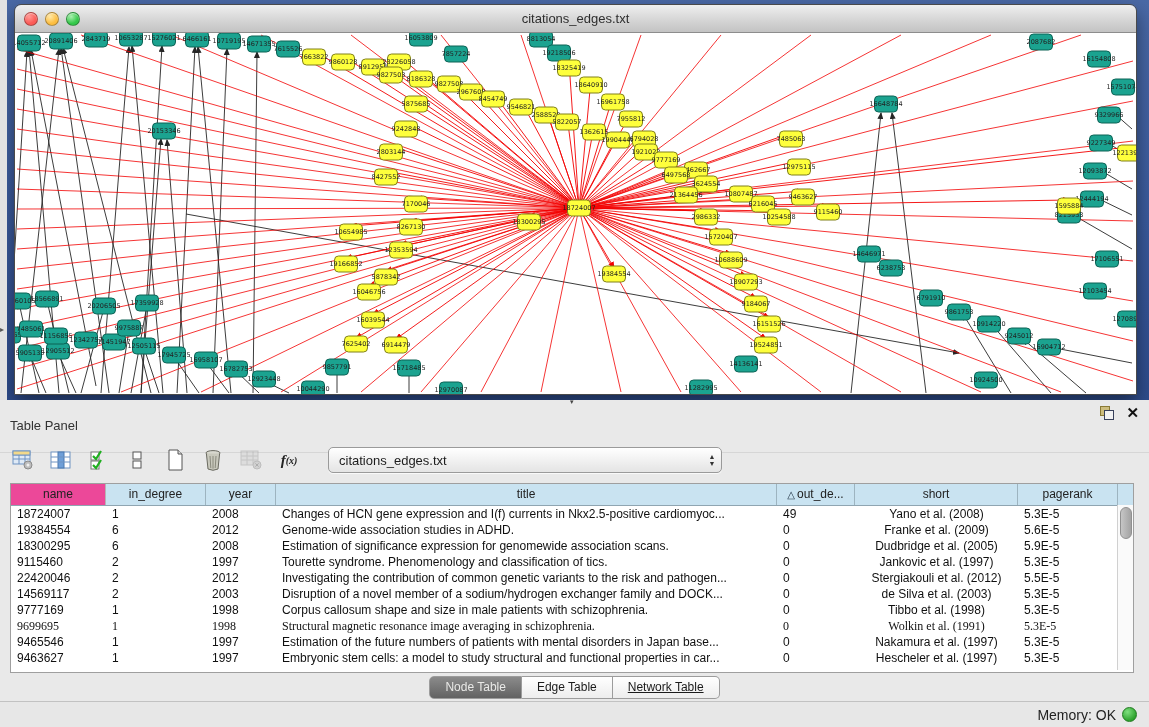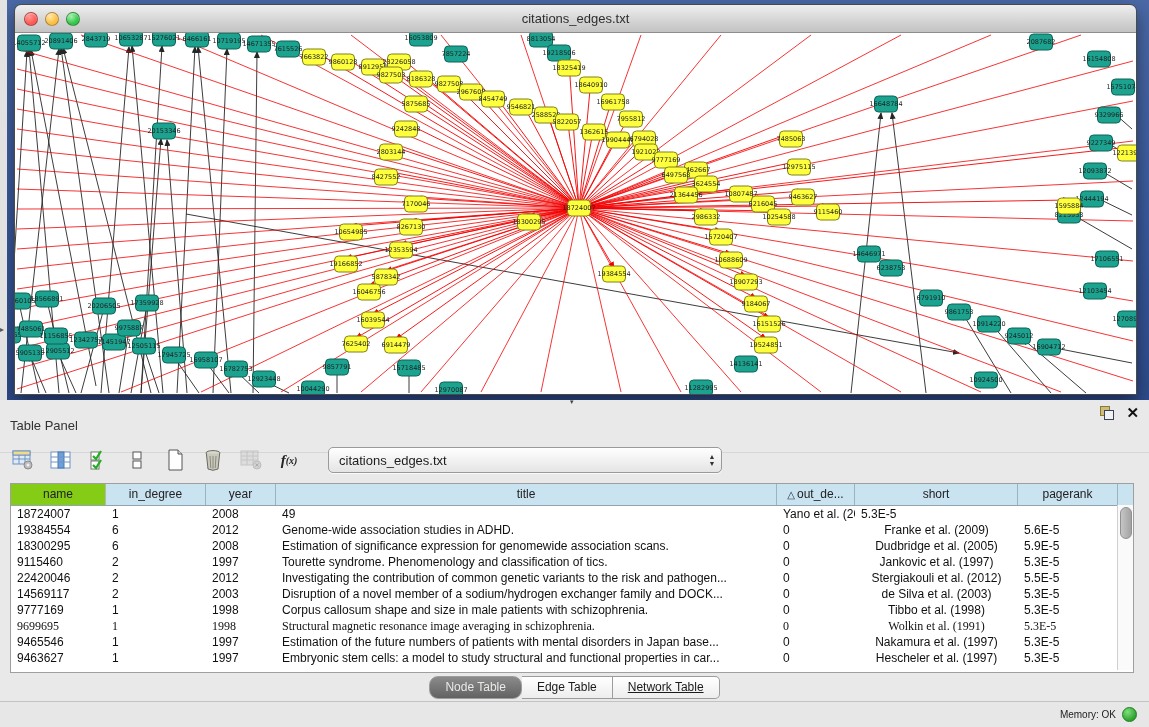--- a/index.html
+++ b/index.html
@@ -41,42 +41,42 @@
     background:linear-gradient(180deg,#ffffff,#e4e4e4);display:flex;align-items:center;
     font-size:13px;color:#1c1c1c;position:relative;box-shadow:0 1px 1px rgba(255,255,255,.8);}
   .combo .val{padding-left:10px;flex:1;}
   .combo .arrows{width:18px;text-align:center;font-size:7px;line-height:7px;color:#333;}
   
   .table-box{position:absolute;left:10px;top:83px;width:1122px;height:188px;background:#fff;
     border:1px solid #9f9f9f;}
   .thead{display:grid;height:21px;background:#c9e3f1;border-bottom:1px solid #8fa5b1;}
   .thead .hc{font-size:12px;color:#222;text-align:center;line-height:21px;
     border-right:1px solid #9db4c0;overflow:hidden;white-space:nowrap;}
-  .thead .hc.gray{background:#84cc16;border-right:1px solid #b5b5b5;}
+  .thead .hc.gray{background:#ec4899;border-right:1px solid #b5b5b5;}
   .sort-tri{font-size:10px;margin-right:2px;color:#234;}
   .tbody .tr{display:grid;height:16px;}
   .tbody .td{font-size:12px;color:#101010;line-height:16px;padding:0 6px;
     overflow:hidden;white-space:nowrap;}
   .tbody .td.center{text-align:center;}
   .vscroll{position:absolute;right:0;top:21px;width:15px;height:165px;background:#fafafa;
     border-left:1px solid #d0d0d0;}
   .vthumb{position:absolute;left:2px;top:2px;width:10px;height:30px;border-radius:6px;
     background:linear-gradient(90deg,#c6c6c6,#a3a3a3);border:1px solid #909090;}
   
   .tabbar{position:absolute;left:0;top:276px;width:1149px;display:flex;justify-content:center;}
   .tabbtn{height:21px;line-height:21px;padding:0 15px;font-size:12px;color:#1b1b1b;
     background:linear-gradient(180deg,#ffffff,#ededed);border:1px solid #9c9c9c;border-left:none;}
   .tabbtn:first-child{border-left:1px solid #9c9c9c;border-radius:5px 0 0 5px;}
   .tabbtn:last-child{border-radius:0 5px 5px 0;text-decoration:underline;}
-  .tabbtn.sel{background:linear-gradient(180deg,#8b8b8b,#626262);color:#e9e9e7;border-radius:9px;}
+  .tabbtn.sel{background:linear-gradient(180deg,#8b8b8b,#626262);color:#e9e9e7;}
   
   .statusbar{position:absolute;left:0;top:301px;width:1149px;height:26px;background:#e7e7e7;
     border-top:1px solid #c2c2c2;display:flex;align-items:center;justify-content:flex-end;
     gap:6px;padding-right:12px;box-sizing:border-box;}
-  .statusbar .mem{font-size:10px;color:#222;}
+  .statusbar .mem{font-size:14px;color:#222;}
   .memdot{width:13px;height:13px;border-radius:50%;border:1px solid #1e7a1e;
     background:radial-gradient(circle at 35% 30%,#7fe07f,#2ea32e 70%);}
 </style>
 </head>
 <body>
 
 <div class="desktop">
   <div class="net-window">
     <div class="titlebar">
       <div class="lights">
@@ -808,20 +808,21 @@
         <div class="hc"><span>title</span></div>
         <div class="hc"><span class="sort-tri">△</span><span>out_de...</span></div>
         <div class="hc"><span>short</span></div>
         <div class="hc"><span>pagerank</span></div>
       </div>
     <div class="tbody" id="tbody">
         <div class="tr" style="grid-template-columns: 95px 100px 70px 501px 78px 163px 100px;">
           <div class="td">18724007</div>
           <div class="td">1</div>
           <div class="td">2008</div>
+          <div class="td">Changes of HCN gene expression and I(f) currents in Nkx2.5-positive cardiomyoc...</div>
           <div class="td">49</div>
           <div class="td center">Yano et al. (2008)</div>
           <div class="td">5.3E-5</div>
         </div>
         <div class="tr" style="grid-template-columns: 95px 100px 70px 501px 78px 163px 100px;">
           <div class="td">19384554</div>
           <div class="td">6</div>
           <div class="td">2012</div>
           <div class="td">Genome-wide association studies in ADHD.</div>
           <div class="td">0</div>

